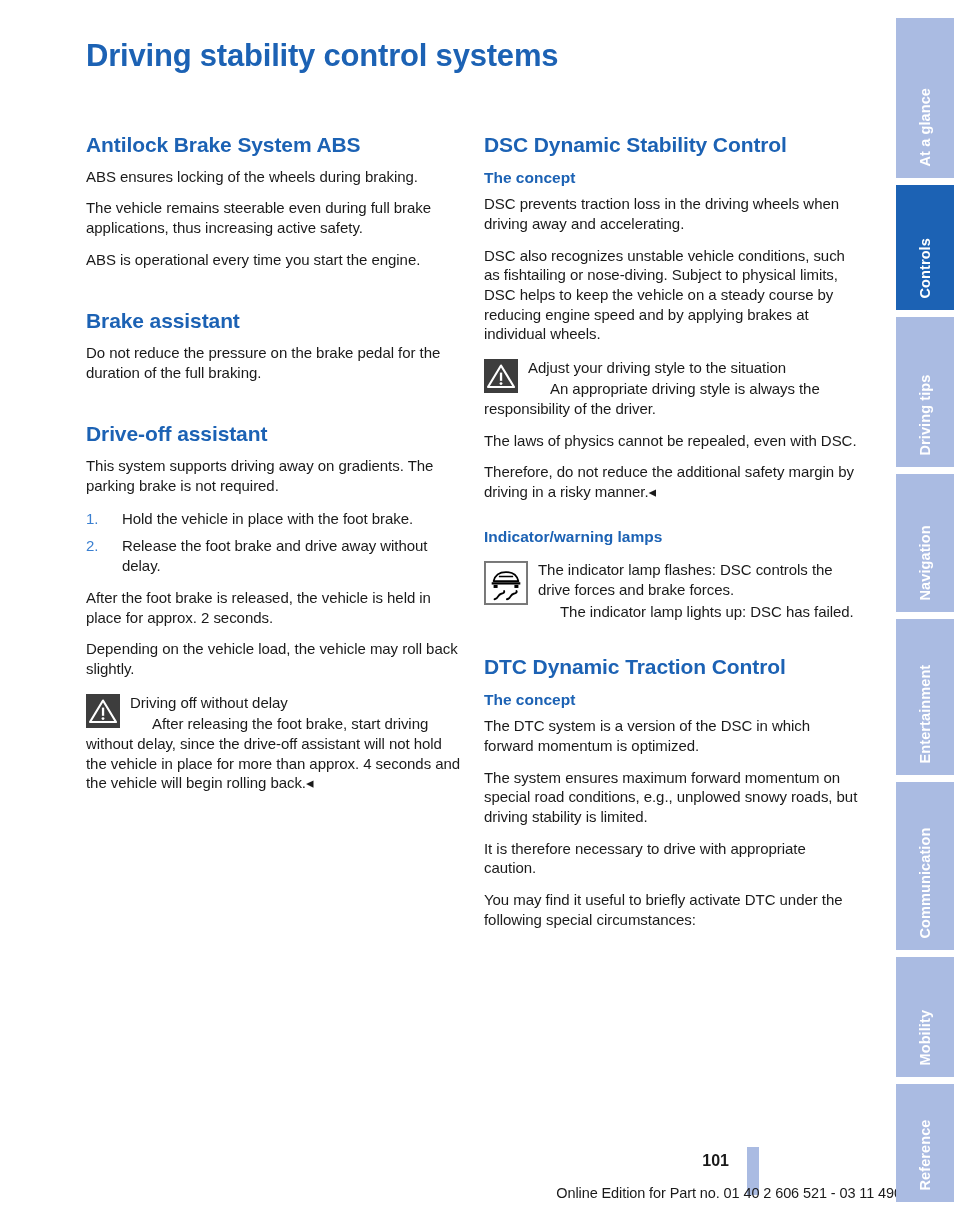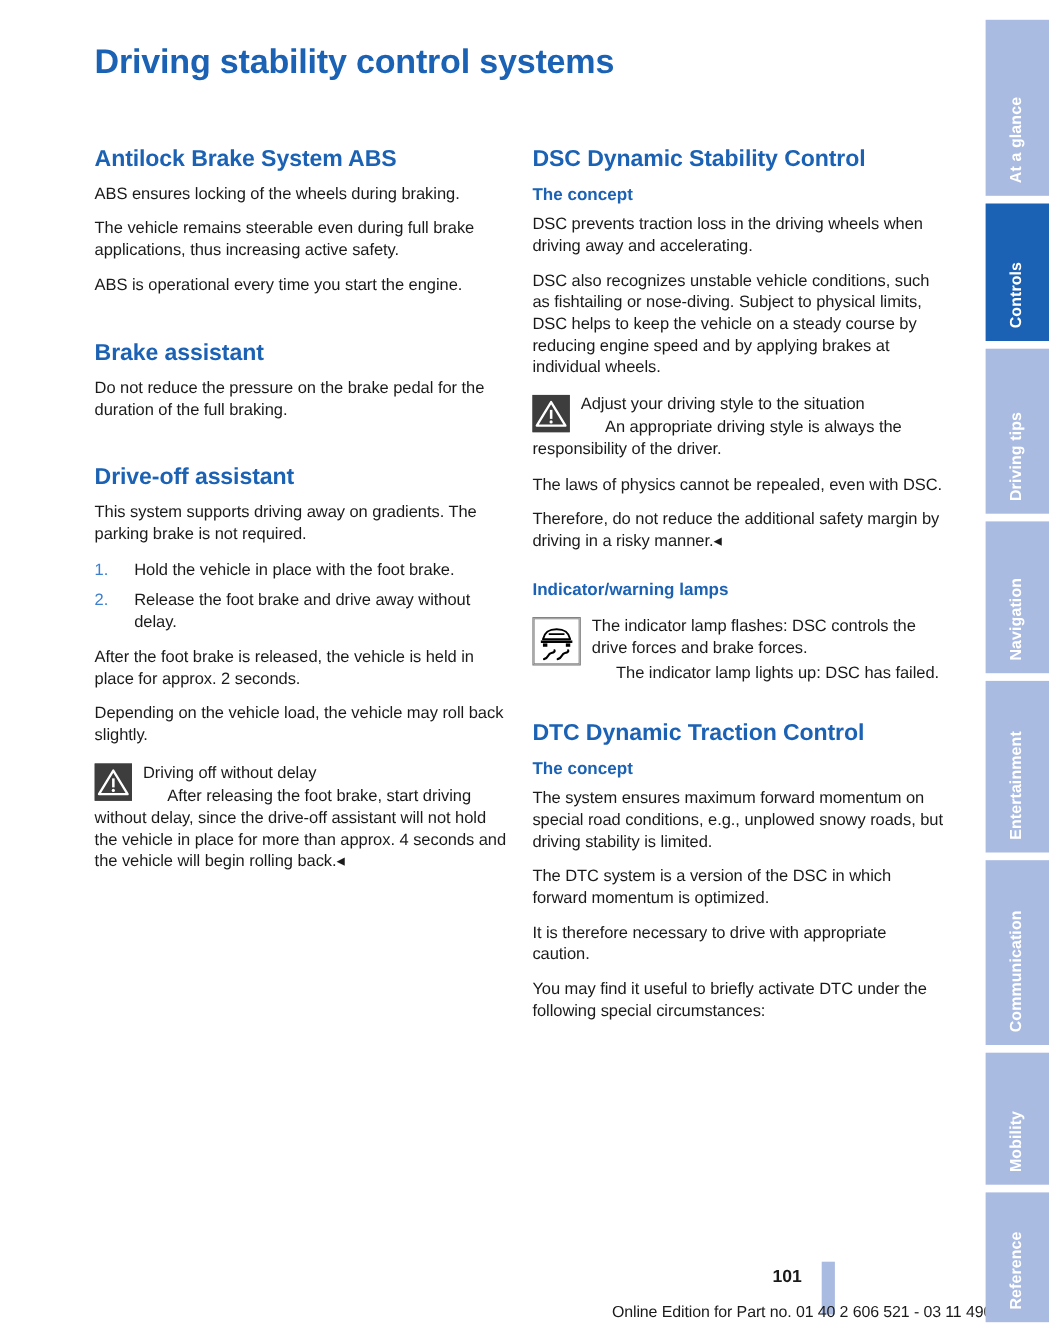--- a/index.html
+++ b/index.html
@@ -296,22 +296,22 @@
             <path d="M10 39 C15 38 13 34 17 33.2 C20 32.6 20.5 31.6 20 30.5" fill="none" stroke="#000000" stroke-width="2" stroke-linecap="round"></path>
             <path d="M23 39 C28 38 26 34 30 33.2 C33 32.6 33.5 31.6 33 30.5" fill="none" stroke="#000000" stroke-width="2" stroke-linecap="round"></path>
           </svg>
         </span>
         <span class="note-head">The indicator lamp flashes: DSC controls the drive forces and brake forces.</span>
         <span class="note-body">The indicator lamp lights up: DSC has failed.</span>
       </div>
 
       <h2 class="sec" style="margin-top:34px;">DTC Dynamic Traction Control</h2>
       <h3 class="sub first">The concept</h3>
+      <p class="body">The DTC system is a version of the DSC in which forward momentum is optimized.</p>
       <p class="body">The system ensures maximum forward momentum on special road conditions, e.g., unplowed snowy roads, but driving stability is limited.</p>
-      <p class="body">The DTC system is a version of the DSC in which forward momentum is optimized.</p>
       <p class="body">It is therefore necessary to drive with appropriate caution.</p>
       <p class="body">You may find it useful to briefly activate DTC under the following special circumstances:</p>
 
     </div>
 
     <div class="page-num">101</div>
     <div class="page-bar"></div>
     <div class="edition">Online Edition for Part no. 01 40 2 606 521 - 03 11 490</div>
 
   </div>

